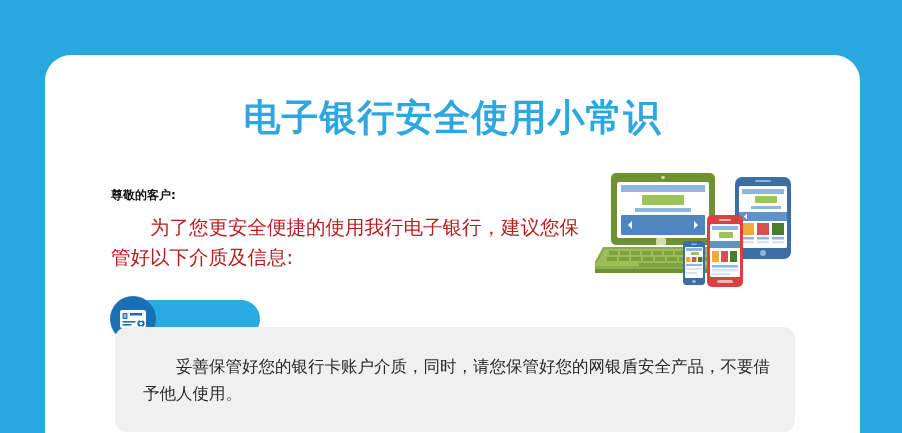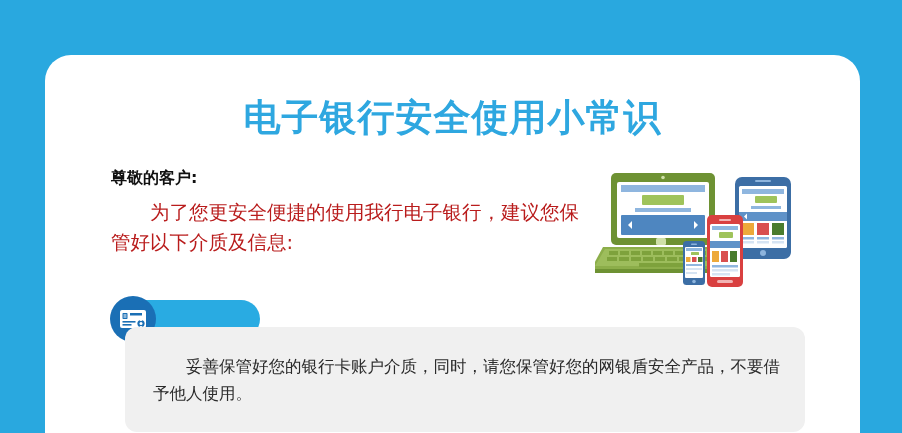--- a/index.html
+++ b/index.html
@@ -31,23 +31,24 @@
     font-family:"DejaVu Sans","Liberation Sans",sans-serif;
     white-space:nowrap;
   }
 
   
   .intro-block{
     position:absolute;left:66px;top:113px;width:470px;
     color:#1a1a1a;
   }
   .salutation{
-    font-size:16px;font-weight:bold;line-height:1.3;
+    font-size:12px;font-weight:bold;line-height:1.3;
     font-family:"DejaVu Sans","Liberation Sans",sans-serif;
     color:#111;
+    margin-top:20px;
   }
   .intro-body{
     margin-top:9px;
     font-size:19.5px;
     line-height:1.55;
     text-indent:2em;
     color:#b91c1c;
     font-family:"DejaVu Sans","Liberation Sans",sans-serif;
   }
 
@@ -76,21 +77,20 @@
     letter-spacing:3px;
     font-family:"DejaVu Sans","Liberation Sans",sans-serif;
   }
 
   
   .panel{
     position:absolute;left:70px;top:272px;
     width:680px;height:105px;
     background:#f0f0f0;
     border-radius:12px;
-    margin-left:10px;
   }
   .panel-text{
     position:absolute;left:28px;top:26px;width:630px;
     font-size:16.5px;line-height:1.65;
     color:#2b2b2b;text-indent:2em;
     font-family:"DejaVu Serif","Liberation Serif",serif;
   }
 </style>
 </head>
 <body>

